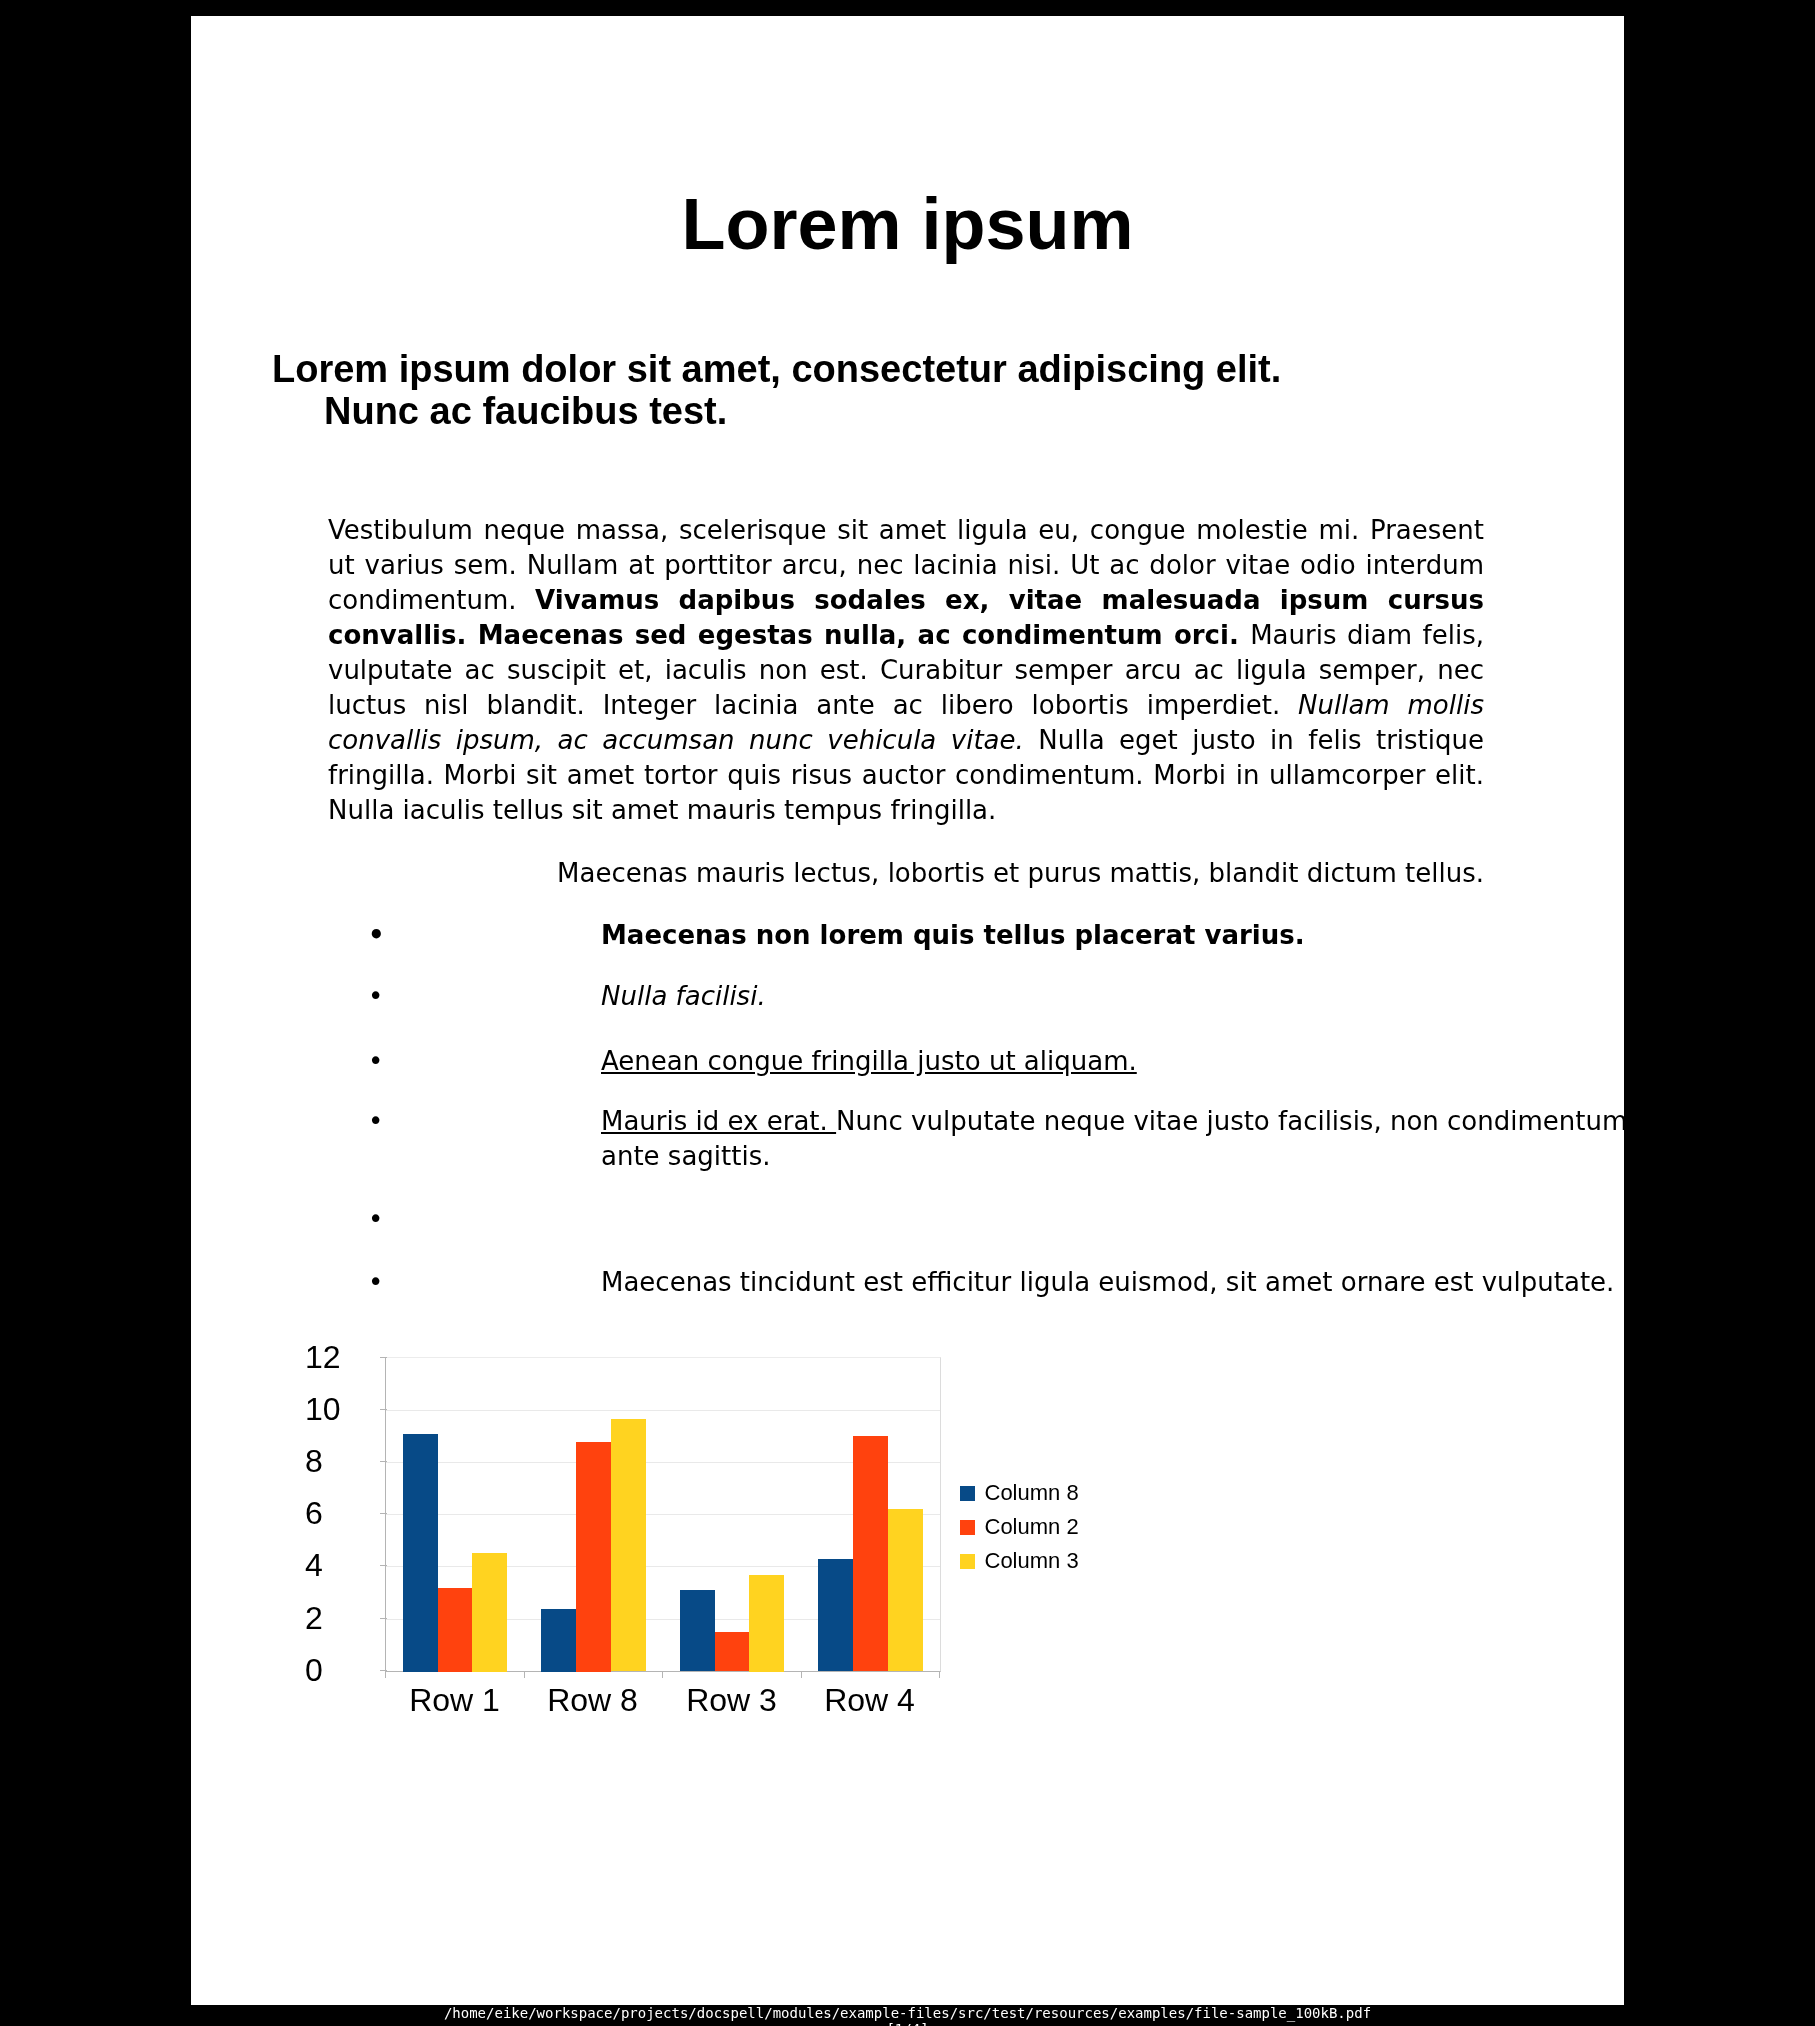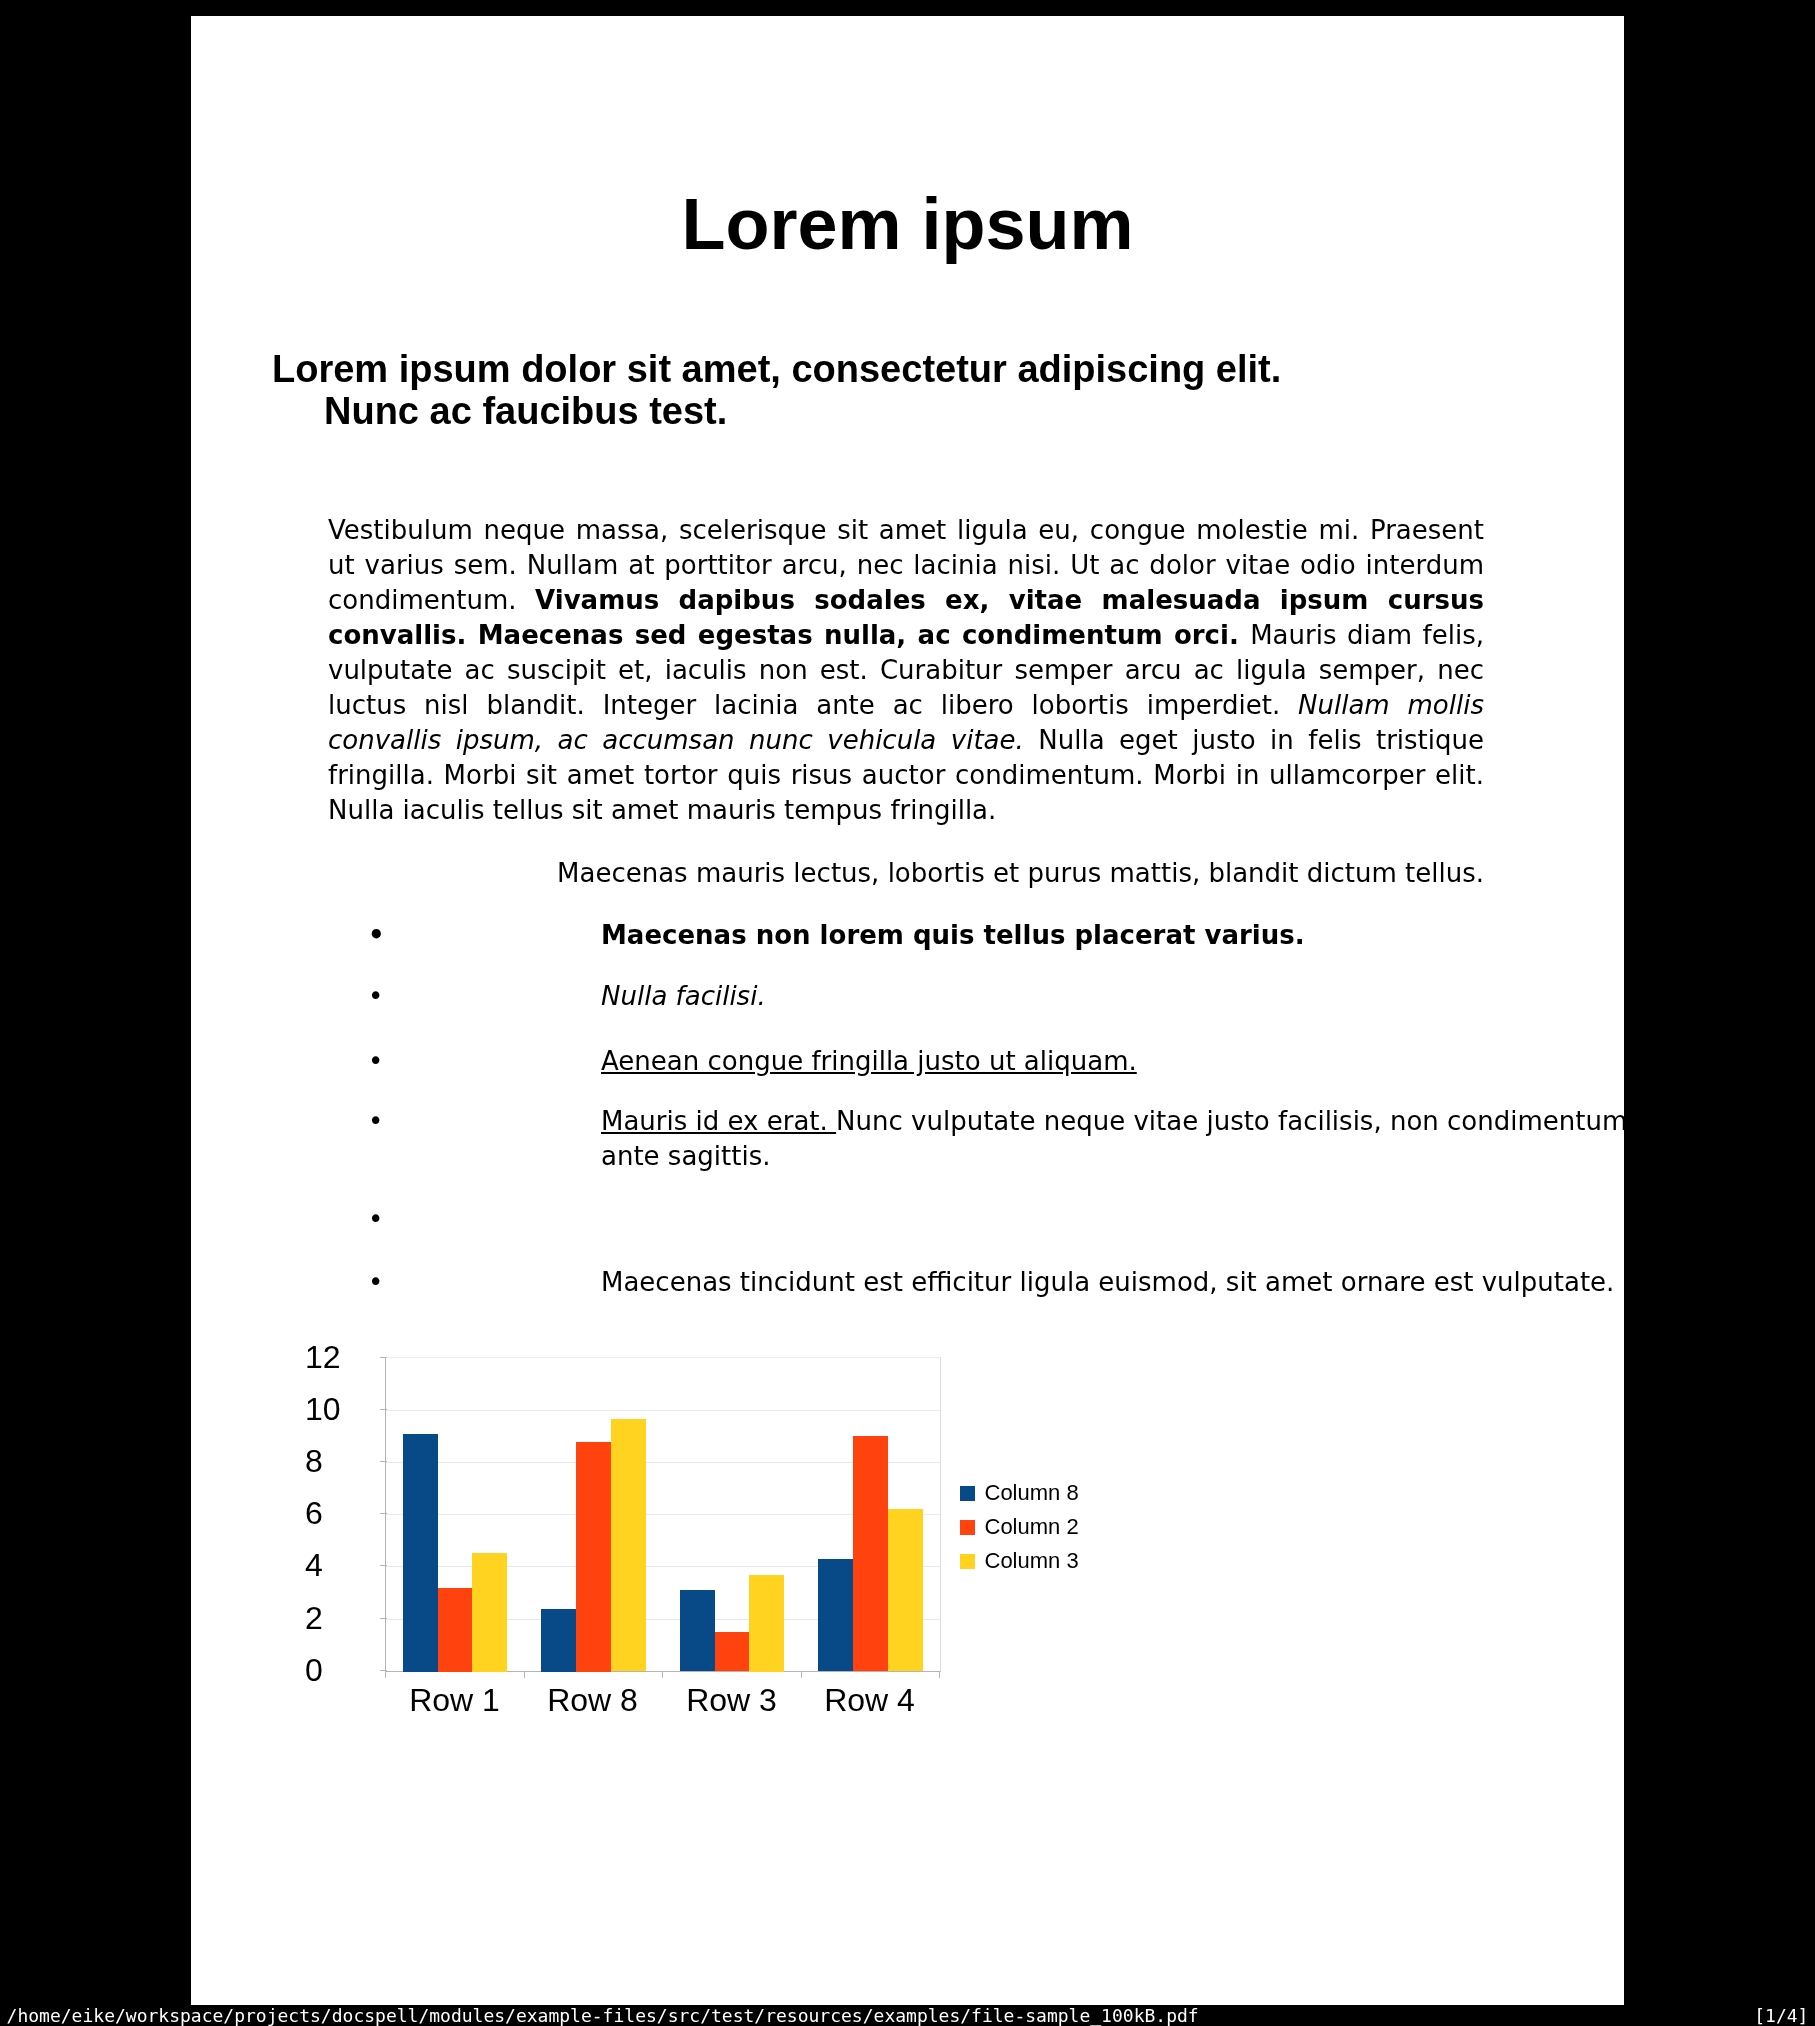--- a/index.html
+++ b/index.html
@@ -30,21 +30,21 @@
     font-family:"Liberation Sans",sans-serif;font-size:32px;line-height:34px;height:34px;}
   .xlab{position:absolute;width:151px;text-align:center;top:352px;
     font-family:"Liberation Sans",sans-serif;font-size:32px;line-height:34px;}
   .ytick{position:absolute;width:6.6px;height:0.9px;background:#b4b4b4;left:75px;}
   .xtick{position:absolute;width:0.9px;height:6.6px;background:#b4b4b4;top:340px;}
   .legend-row{position:absolute;left:655px;display:flex;align-items:center;height:24.6px;}
   .legend-swatch{width:15px;height:15px;display:inline-block;flex:none;}
   .legend-label{font-family:"Liberation Sans",sans-serif;font-size:22px;margin-left:9.5px;white-space:nowrap;}
   #statusbar{position:absolute;left:0;top:2005px;width:1815px;height:21px;background:#000;
     display:flex;justify-content:space-between;align-items:center;padding:0 6.6px;box-sizing:border-box;
-    font-family:"DejaVu Sans Mono","Liberation Mono",monospace;font-size:18px;color:#ffffff;white-space:nowrap;}
+    font-family:"DejaVu Sans Mono","Liberation Mono",monospace;font-size:14px;color:#ffffff;white-space:nowrap;flex-direction:column;}
 </style>
 </head>
 <body>
 
 <div id="viewport">
   <div id="page">
 
     <div id="doc-title" class="abs">Lorem ipsum</div>
 
     <div id="doc-heading" class="abs"><span>Lorem ipsum dolor sit amet, consectetur adipiscing elit.</span><br><span>Nunc ac faucibus test.</span></div>

